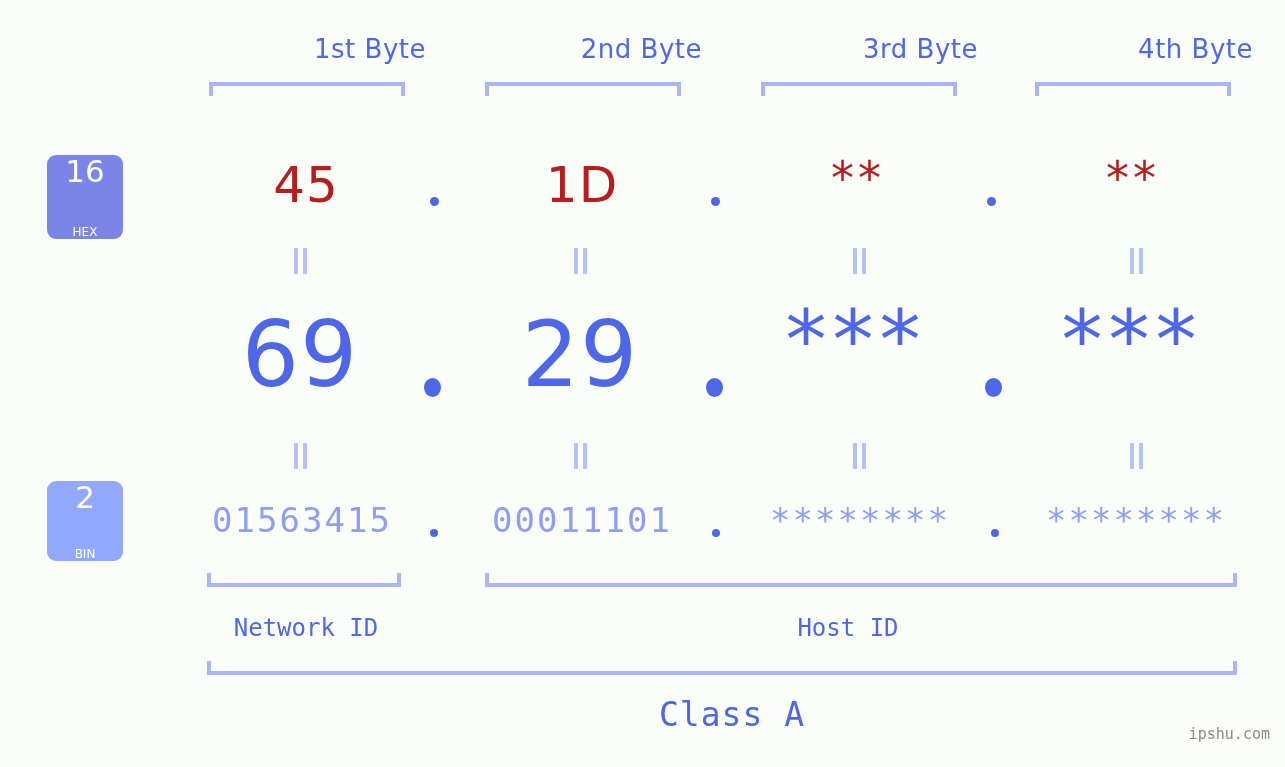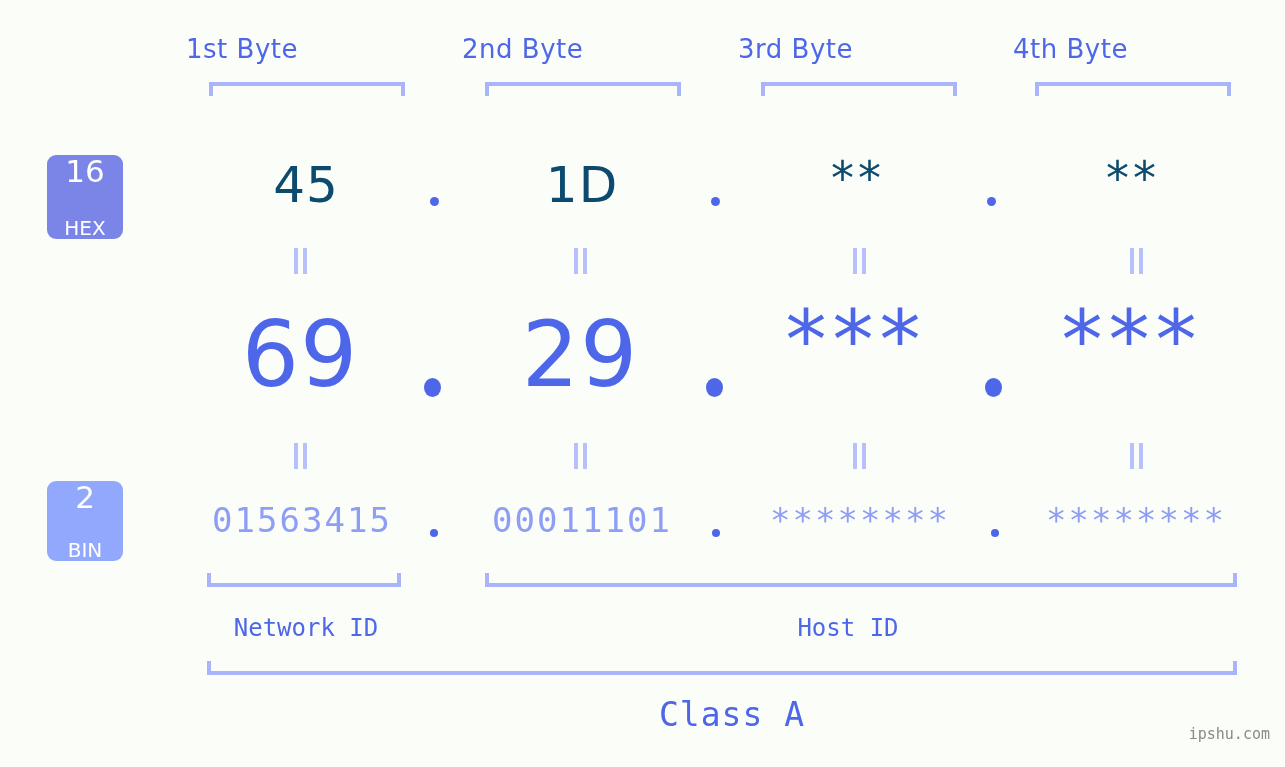--- a/index.html
+++ b/index.html
@@ -20,21 +20,21 @@
     left: 0; top: 0;
     width: 1285px;
     height: 767px;
   }
 
   
   .byte-label {
     position: absolute;
     top: 34px;
     width: 240px;
-    text-align: left;
+    text-align: right;
     font-size: 26px;
     color: #4e67e8;
     font-family: "DejaVu Sans", sans-serif;
     letter-spacing: 0.5px;
     white-space: nowrap;
   }
 
   
   .bracket-top {
     position: absolute;
@@ -68,40 +68,40 @@
     align-items: center;
     justify-content: space-between;
     line-height: 1;
   }
   .badge .num {
     font-size: 31px;
     line-height: 1.05;
     font-weight: 400;
   }
   .badge .lbl {
-    font-size: 20px;
+    font-size: 12px;
     line-height: 1.1;
     margin-top: 1px;
     font-weight: 400;
   }
   #badge-hex { top: 155px; height: 84px; background: #7b85e7; }
   #badge-dec { top: 316px; height: 84px; background: #8a97f2; }
   #badge-bin { top: 481px; height: 80px; background: #92a8fc; }
 
   
   .cell {
     position: absolute;
     text-align: center;
     white-space: nowrap;
     line-height: 1;
   }
 
   .hex-val {
     font-size: 50px;
-    color: #0c4a6e;
+    color: #b91c1c;
     font-family: "DejaVu Sans", sans-serif;
     letter-spacing: 1px;
   }
   .hex-val.mask { letter-spacing: 4px; font-size: 46px; }
 
   .dec-val {
     font-size: 90px;
     color: #4e67e8;
     font-family: "DejaVu Sans", sans-serif;
     letter-spacing: 1px;

